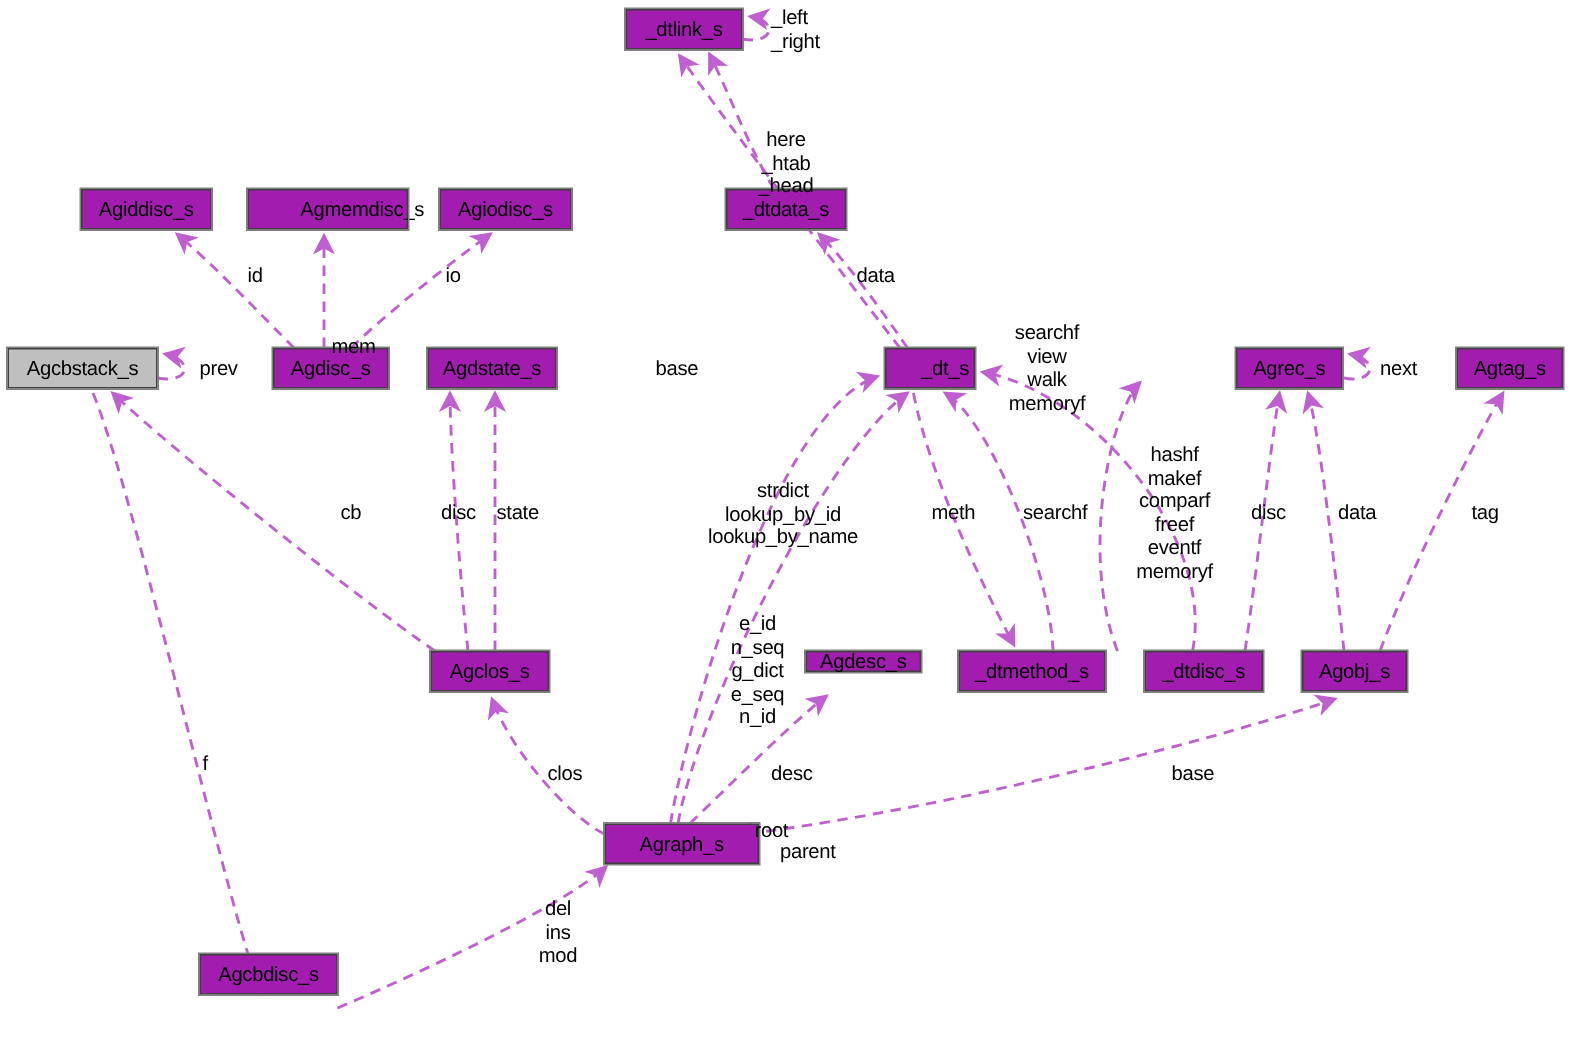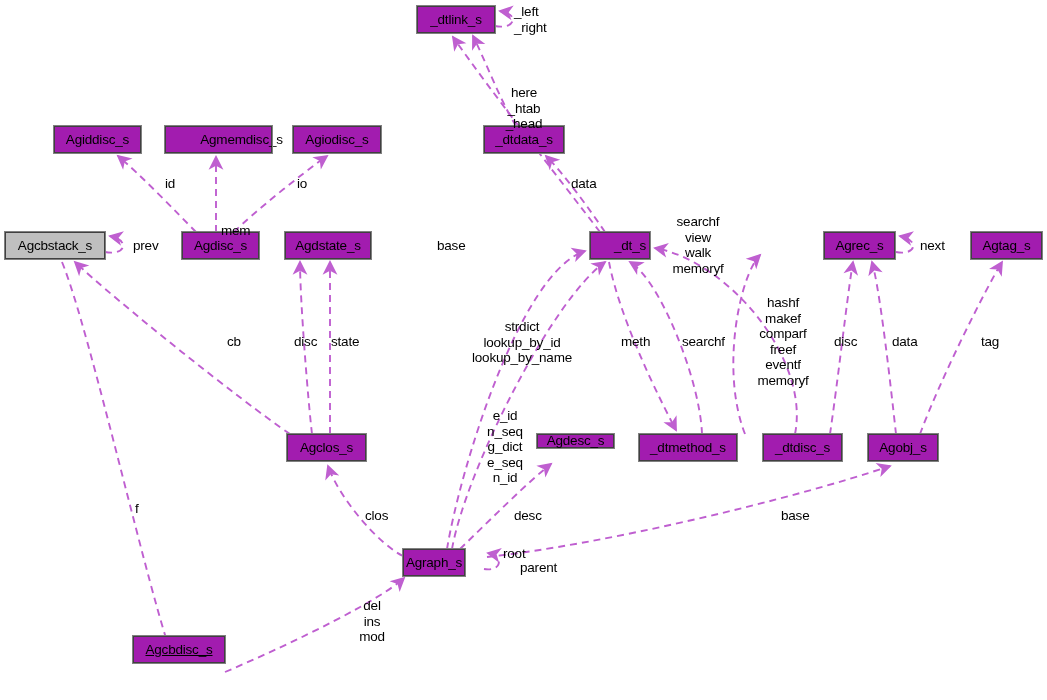--- a/index.html
+++ b/index.html
@@ -85,22 +85,22 @@
       <div class="node" style="left: 182px; top: 232px; width: 77px; height: 27px;">Agdisc_s</div>
       <div class="node" style="left: 285px; top: 232px; width: 86px; height: 27px;">Agdstate_s</div>
       <div class="node" style="left: 590px; top: 232px; width: 60px; height: 27px; padding-left: 20px;">_dt_s</div>
       <div class="node" style="left: 824px; top: 232px; width: 71px; height: 27px;">Agrec_s</div>
       <div class="node" style="left: 971px; top: 232px; width: 71px; height: 27px;">Agtag_s</div>
       <div class="node" style="left: 287px; top: 434px; width: 79px; height: 27px;">Agclos_s</div>
       <div class="node" style="left: 537px; top: 434px; width: 77px; height: 14px;">Agdesc_s</div>
       <div class="node" style="left: 639px; top: 434px; width: 98px; height: 27px;">_dtmethod_s</div>
       <div class="node" style="left: 763px; top: 434px; width: 79px; height: 27px;">_dtdisc_s</div>
       <div class="node" style="left: 868px; top: 434px; width: 70px; height: 27px;">Agobj_s</div>
-      <div class="node" style="left: 403px; top: 549px; width: 62px; height: 27px;">Agraph_s</div>
-      <div class="node" style="left: 133px; top: 636px; width: 92px; height: 27px; text-decoration: underline;">Agcbdisc_s</div>
+      <div class="node" style="left: 403px; top: 549px; width: 103px; height: 27px;">Agraph_s</div>
+      <div class="node" style="left: 133px; top: 636px; width: 92px; height: 27px;">Agcbdisc_s</div>
     </div>
   <div id="label-layer">
       <div class="edge-label lft" style="left: 514px; top: 4px;">_left
 _right</div>
       <div class="edge-label ctr" style="left: 524px; top: 85px;">here
 _htab
 _head</div>
       <div class="edge-label lft" style="left: 165px; top: 176px;">id</div>
       <div class="edge-label lft" style="left: 221px; top: 176px; margin-top: 47px;">mem</div>
       <div class="edge-label lft" style="left: 297px; top: 176px;">io</div>

